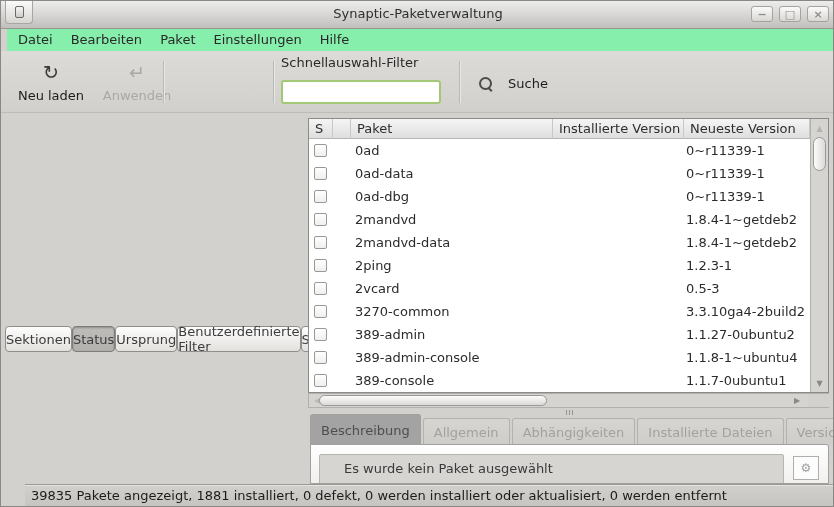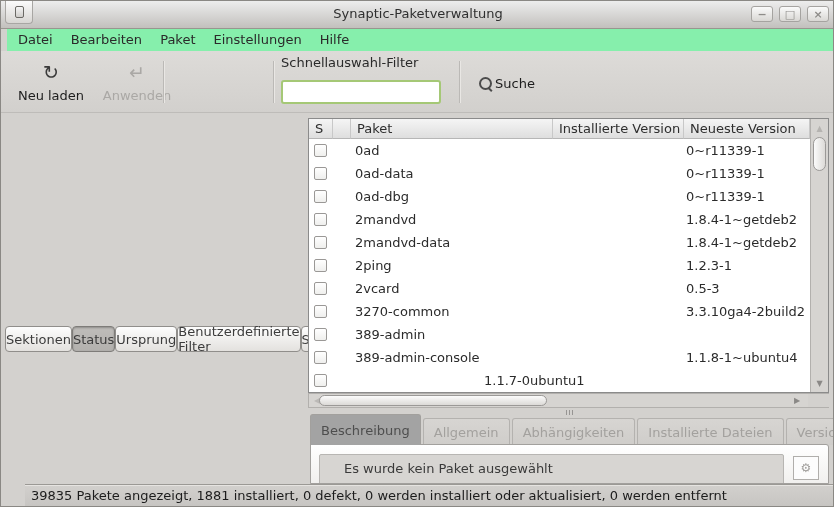--- a/index.html
+++ b/index.html
@@ -43,21 +43,21 @@
     box-shadow:1px 0 0 #e9e7e4; }
   #sep1 { left:162px; } #sep2 { left:272px; } #sep3 { left:458px; }
   #props-icon-box { width:18px; height:16px; border:2px solid #b9b7b4; border-radius:2px;
     margin-top:3px; display:flex; flex-direction:column; justify-content:space-evenly; padding:0 2px; }
   #props-icon-box i { display:block; height:1px; background:#b9b7b4; }
   #filter-group { position:absolute; left:280px; top:4px; width:170px; }
   #filter-label { display:block; color:#2a2a2a; margin-bottom:8px; white-space:nowrap; }
   #filter-input { width:160px; height:24px; margin-top:2px; border:2px solid #a5c876; border-radius:3px;
     background:#fff; outline:none; font:13px "DejaVu Sans",sans-serif; padding:0 4px; }
   #btn-search { position:absolute; left:464px; top:13px; height:38px; display:flex;
-    align-items:center; gap:3px; padding:0 14px; background:transparent; }
+    align-items:center; gap:16px; padding:0 14px; background:transparent; }
   #search-icon { position:relative; width:13px; height:13px; display:inline-block; }
   #search-icon::before { content:""; position:absolute; left:0; top:0; width:9px; height:9px;
     border:2px solid #4c4c4c; border-radius:50%; }
   #search-icon::after { content:""; position:absolute; left:10px; top:10px; width:5px; height:2px;
     background:#4c4c4c; transform:rotate(45deg); transform-origin:0 0; }
 
   
   #filter-list { position:absolute; left:4px; top:117px; width:298px; height:200px;
     background:#fff; border:1px solid #8b8b8b; overflow:hidden; }
   .filter-item { height:23px; line-height:23px; padding-left:6px; color:#2b2b2b; white-space:nowrap; }
@@ -284,35 +284,37 @@
           <span class="cell-inst"></span>
           <span class="cell-latest">3.3.10ga4-2build2</span>
         </div>
 
         <div class="pkg-row">
           <span class="cell-s">
             <span class="checkbox"></span>
           </span>
           <span class="cell-name">389-admin</span>
           <span class="cell-inst"></span>
+          <span class="cell-latest">1.1.27-0ubuntu2</span>
         </div>
 
         <div class="pkg-row">
           <span class="cell-s">
             <span class="checkbox"></span>
           </span>
           <span class="cell-name">389-admin-console</span>
           <span class="cell-inst"></span>
           <span class="cell-latest">1.1.8-1~ubuntu4</span>
         </div>
 
         <div class="pkg-row">
           <span class="cell-s">
             <span class="checkbox"></span>
           </span>
+          <span class="cell-name">389-console</span>
           <span class="cell-inst"></span>
           <span class="cell-latest">1.1.7-0ubuntu1</span>
         </div>
       </div>
     <div id="v-scroll">
       <div class="sb-arrow" id="v-up">▲</div>
       <div id="v-thumb"></div>
       <div class="sb-arrow" id="v-down">▼</div>
     </div>
   </div>

